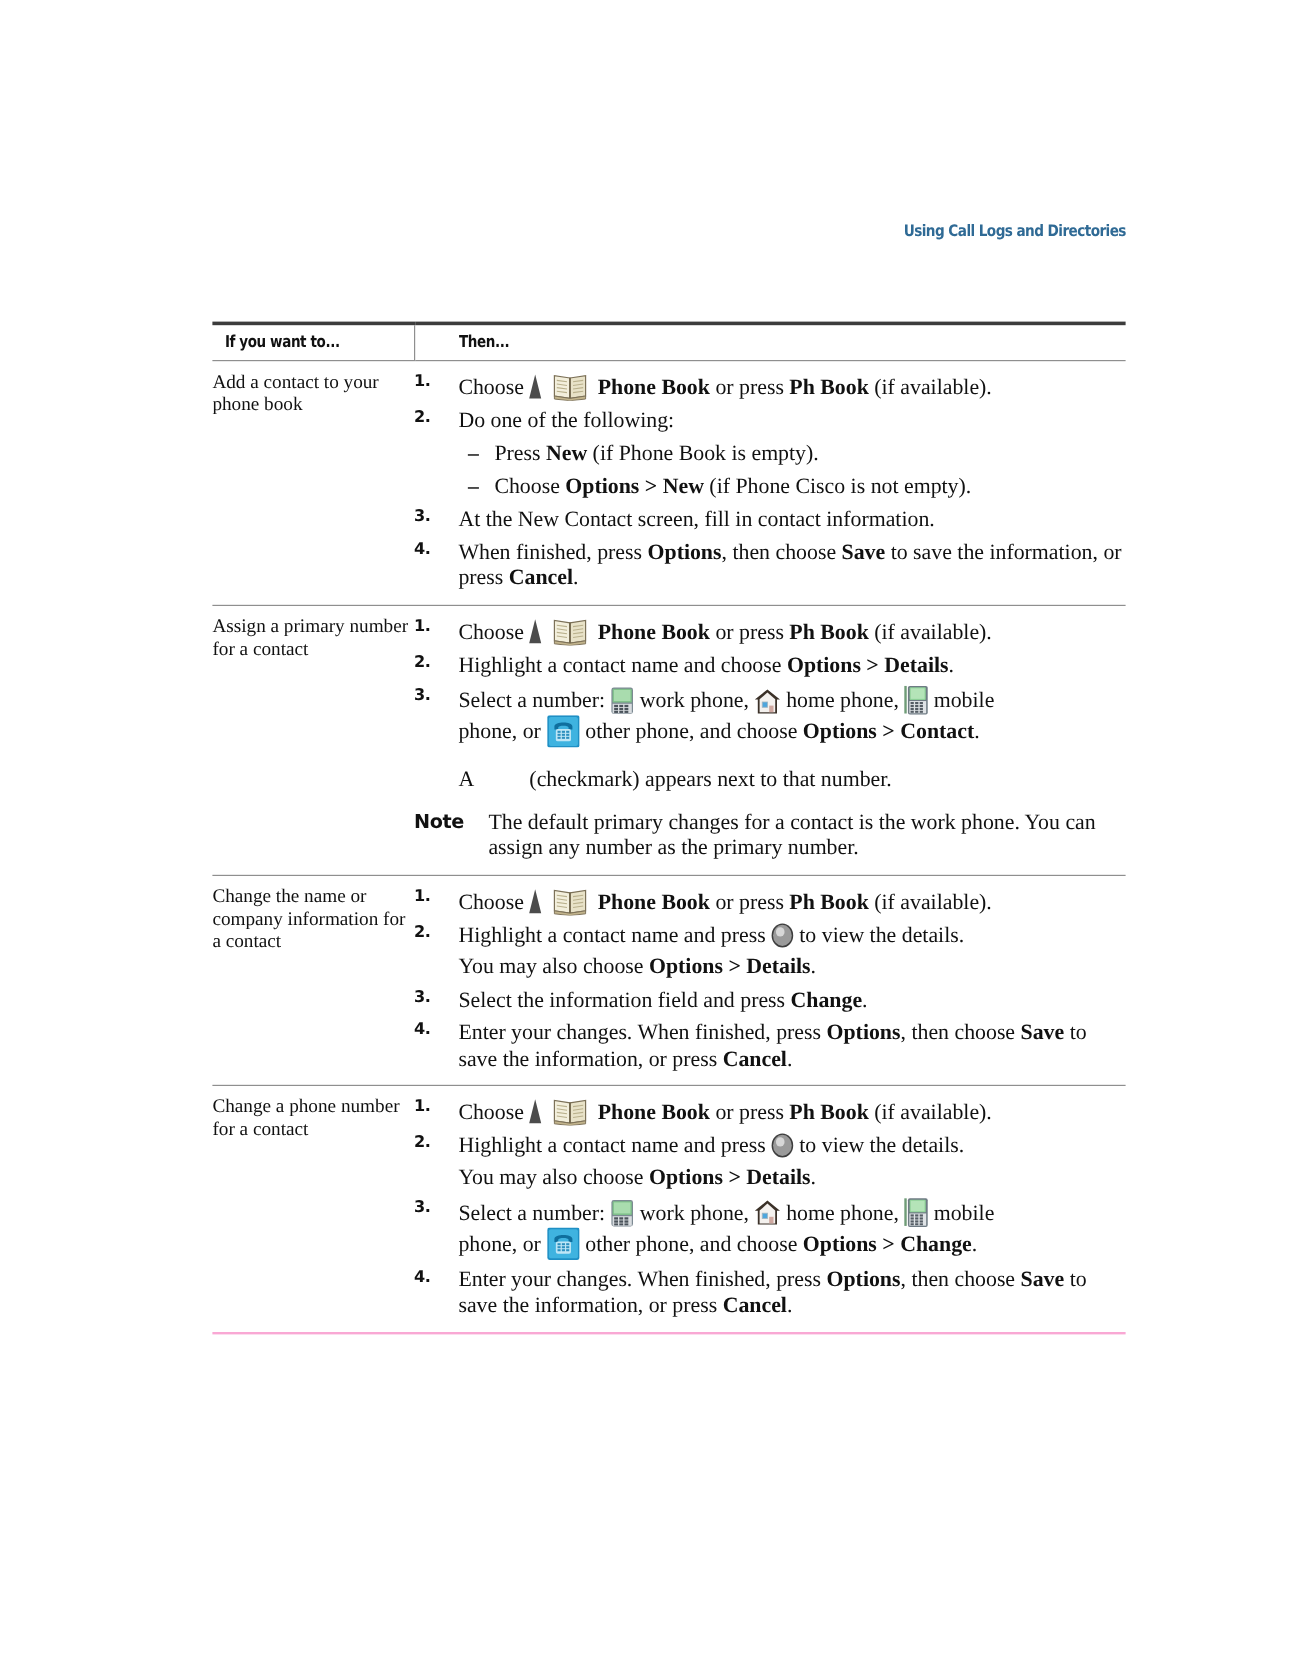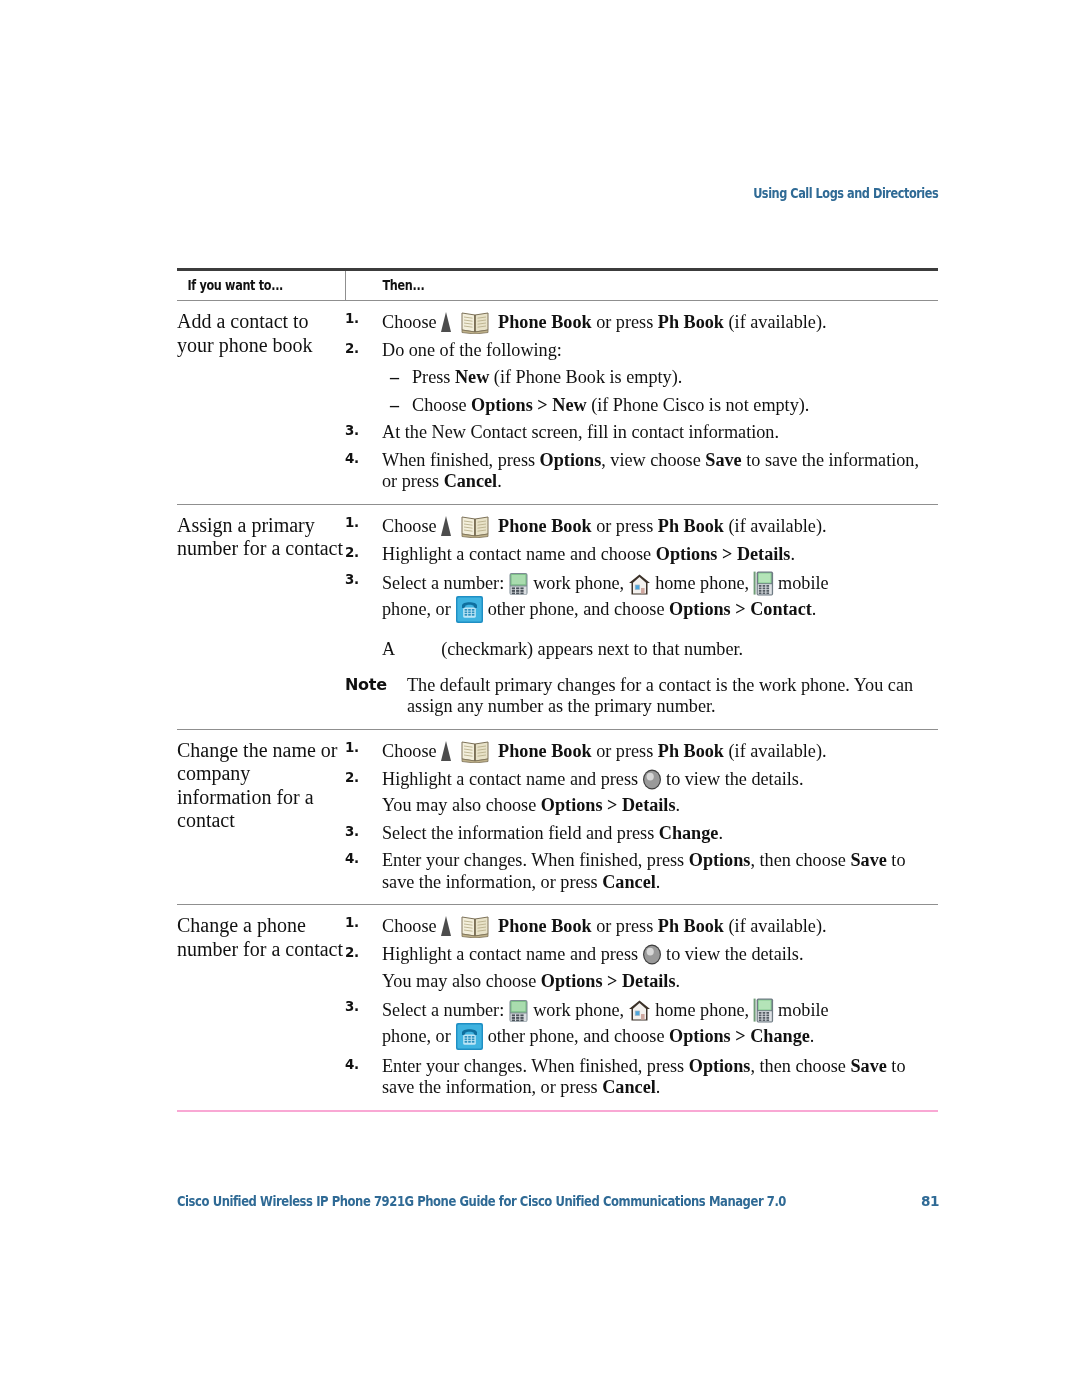--- a/index.html
+++ b/index.html
@@ -73,21 +73,21 @@
     border-bottom: 1px solid #8f8f8f;
     padding-top: 9px;
     padding-bottom: 11px;
   }
   .body-row:last-child > td {
     border-bottom: 2px solid #f9a8d4;
   }
   .cell-left {
     padding-left: 4px;
     padding-right: 10px;
-    font-size: 20px;
+    font-size: 16px;
     line-height: 1.18;
   }
   .cell-right {
     border-left: 1px solid #8f8f8f;
     padding-left: 14px;
     padding-right: 4px;
     font-size: 18.2px;
     line-height: 1.18;
   }
 
@@ -270,21 +270,21 @@
               <span class="step-line">Do one of the following:</span>
               <ul class="dashes">
                 <li><span>Press</span><span> </span><b>New</b><span> </span><span>(if Phone Book is empty).</span></li>
                 <li><span>Choose</span><span> </span><b>Options</b><span> </span><b>&gt;</b><span> </span><b>New</b><span> </span><span>(if Phone Cisco is not empty).</span></li>
               </ul>
             </li>
             <li>
               <span class="step-line">At the New Contact screen, fill in contact information.</span>
             </li>
             <li>
-              <span class="step-line"><span>When finished, press</span><span> </span><b>Options</b><span>, view choose</span><span> </span><b>Save</b><span> </span><span>to save the information,</span><span> </span><span>or press</span><span> </span><b>Cancel</b><span>.</span></span>
+              <span class="step-line"><span>When finished, press</span><span> </span><b>Options</b><span>, then choose</span><span> </span><b>Save</b><span> </span><span>to save the information,</span><span> </span><span>or press</span><span> </span><b>Cancel</b><span>.</span></span>
             </li>
           </ol>
         </td>
       </tr>
 
       <tr class="body-row">
         <td class="cell-left">Assign a primary number for a contact</td>
         <td class="cell-right">
           <ol class="steps">
             <li>
@@ -511,18 +511,14 @@
             <li>
               <span class="step-line"><span>Enter your changes. When finished, press</span><span> </span><b>Options</b><span>, </span><span>then choose </span><b>Save</b><span> to </span><span>save the information, or press</span><span> </span><b>Cancel</b><span>.</span></span>
             </li>
           </ol>
         </td>
       </tr>
 
     </tbody>
   </table>
 
-  <div class="footer">
-    <span class="footer-title">Cisco Unified Wireless IP Phone 7921G Phone Guide for Cisco Unified Communications Manager 7.0</span>
-    <span class="footer-page">81</span>
-  </div>
 
 </div>
 
 </body></html>

